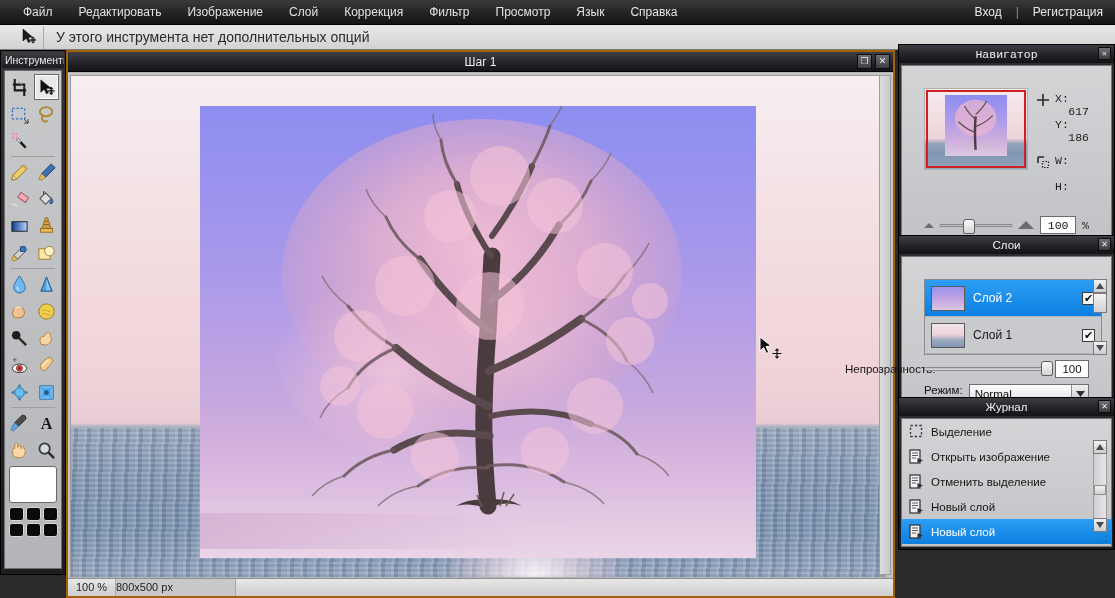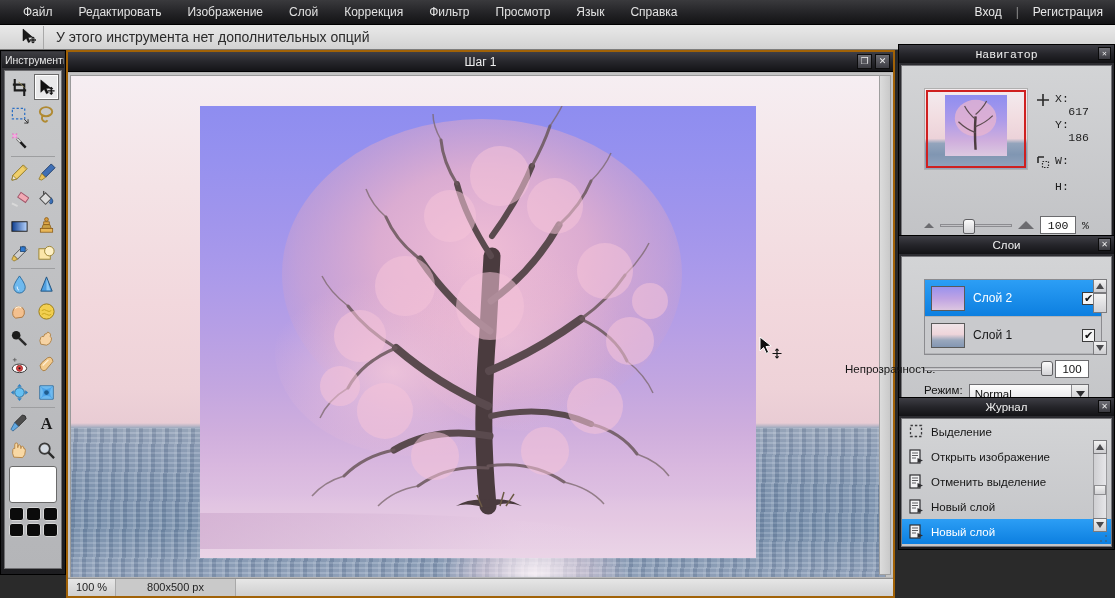--- a/index.html
+++ b/index.html
@@ -140,21 +140,21 @@
   .sb-v{
     position:absolute; right:2px; top:2px; width:12px; bottom:2px;
     background:linear-gradient(90deg,#dcdcdc,#c9c9c9); border:1px solid #9e9e9e;
   }
   .doc-status{
     position:absolute; left:0; right:0; bottom:0; height:18px;
     background:linear-gradient(#e6e6e6,#cfcfcf); border-top:1px solid #909090;
     display:flex; align-items:center; font-size:11px; color:#232323;
   }
   .st-zoom{ width:48px; text-align:center; border-right:1px solid #a8a8a8; line-height:17px;}
-  .st-size{ width:120px; text-align:center; border-right:1px solid #a8a8a8; line-height:17px; background:#c9c9c9;}
+  .st-size{ width:120px; text-align:left; border-right:1px solid #a8a8a8; line-height:17px; background:#c9c9c9;}
 
   
   .cursor{ position:absolute; left:688px; top:260px; pointer-events:none; z-index:40; }
 
   
   .panel{
     position:absolute; right:0; width:217px;
     background:linear-gradient(#2e2e33,#1b1b1e);
     border:1px solid #000;
   }

